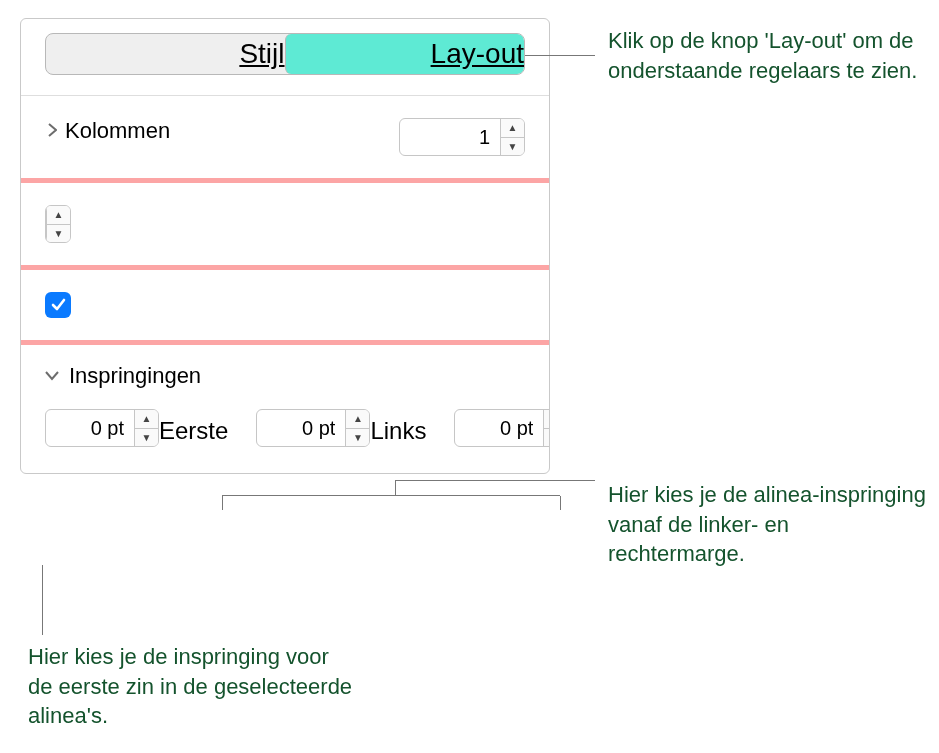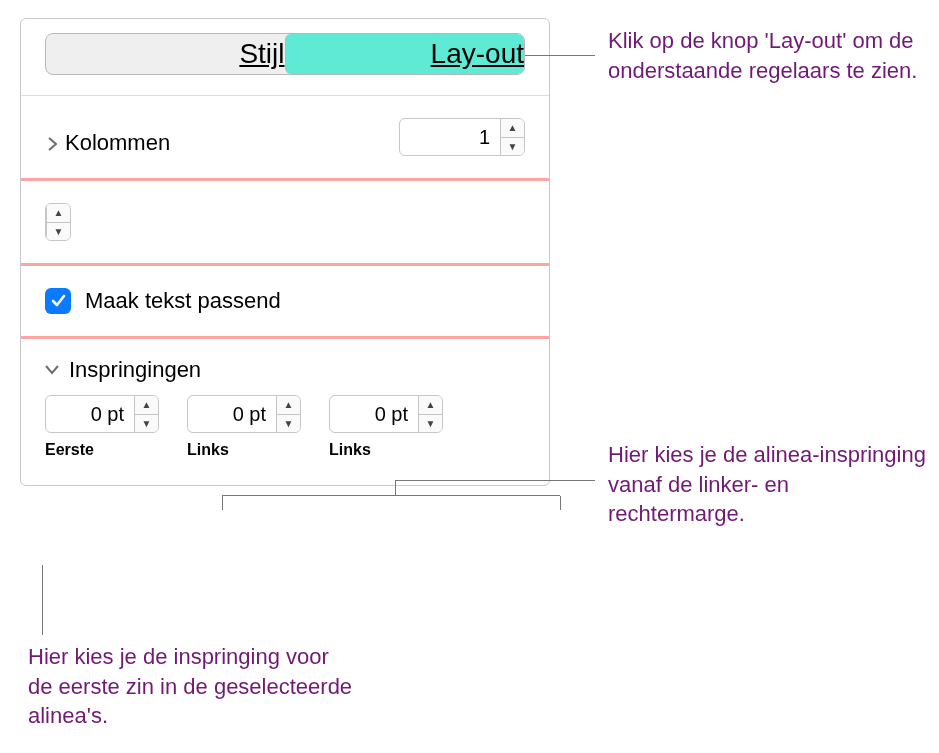--- a/index.html
+++ b/index.html
@@ -43,23 +43,23 @@
     cursor: pointer;
     text-decoration: underline;
   }
   .segmented .seg.active {
     background: #5eead4;
     border-left: 1px solid #b8b8b8;
     border-radius: 6px;
   }
   .row {
     display: flex;
-    align-items: flex-end;
+    align-items: flex-start;
     padding: 22px 24px;
-    border-bottom: 3px solid #fca5a5;
+    border-bottom: 5px solid #fca5a5;
   }
   .row-label {
     flex: 1;
     font-size: 22px;
   }
   .disclosure {
     width: 14px;
     display: inline-block;
     text-align: center;
     margin-right: 6px;
@@ -114,49 +114,48 @@
     color: #fff;
     font-size: 18px;
   }
   .indent-section {
     padding: 18px 24px 26px 24px;
   }
   .indent-title {
     display: flex;
     align-items: center;
     font-size: 22px;
-    margin-bottom: 12px;
+    margin-bottom: 20px;
   }
   .indent-title .chev {
     width: 18px;
     color: #6d6d6d;
     margin-right: 6px;
     font-size: 16px;
   }
   .indent-fields {
     display: flex;
     gap: 28px;
   }
   .indent-col {
     display: flex;
-    flex-direction: column;
+    flex-direction: row;
     align-items: flex-start;
   }
   .indent-col .lbl {
-    font-size: 16px;
+    font-size: 24px;
     color: #000;
     margin-top: 8px;
-    font-weight: bold;
   }
   
   .callout {
     position: absolute;
     font-size: 22px;
     line-height: 1.35;
-    color: #701a75;
+    color: #14532d;
   }
   .line {
     position: absolute;
     background: #777;
   }
   .hline { height: 1px; }
   .vline { width: 1px; }
 </style>
 </head>
 <body>
@@ -198,21 +197,20 @@
       </div>
     </div>
   </div>
 
   <div class="row">
     <div class="checkbox">
       <svg width="16" height="16" viewBox="0 0 16 16">
         <path d="M3 8 L7 12 L14 3" fill="none" stroke="#fff" stroke-width="2.6" stroke-linecap="round" stroke-linejoin="round"></path>
       </svg>
     </div>
-    <span class="row-label">Maak tekst passend</span>
   </div>
 
   <div class="indent-section">
     <div class="indent-title">
       <span class="chev">
         <svg width="14" height="10" viewBox="0 0 14 10">
             <path d="M1 1 L7 8 L13 1" fill="none" stroke="#6d6d6d" stroke-width="2"></path>
           </svg>
       </span>
       <span>Inspringingen</span>
@@ -254,16 +252,16 @@
 </div>
 
 <div class="line hline" style="left:525px; top:55px; width:70px;"></div>
 <div class="callout" style="left:608px; top:26px; width:320px;">Klik op de knop 'Lay-out' om de onderstaande regelaars te zien.</div>
 
 <div class="line vline" style="left:222px; top:496px; height:14px;"></div>
 <div class="line hline" style="left:222px; top:495px; width:338px;"></div>
 <div class="line vline" style="left:560px; top:496px; height:14px;"></div>
 <div class="line vline" style="left:395px; top:480px; height:15px;"></div>
 <div class="line hline" style="left:395px; top:480px; width:200px;"></div>
-<div class="callout" style="left:608px; top:440px; width:320px;">Hier kies je de alinea-inspringing vanaf de linker- en rechtermarge.</div>
+<div class="callout" style="left:608px; top:480px; width:320px;">Hier kies je de alinea-inspringing vanaf de linker- en rechtermarge.</div>
 
 <div class="line vline" style="left:42px; top:565px; height:70px;"></div>
 <div class="callout" style="left:28px; top:642px; width:330px;">Hier kies je de inspringing voor de eerste zin in de geselecteerde alinea's.</div>
 
 </body></html>

